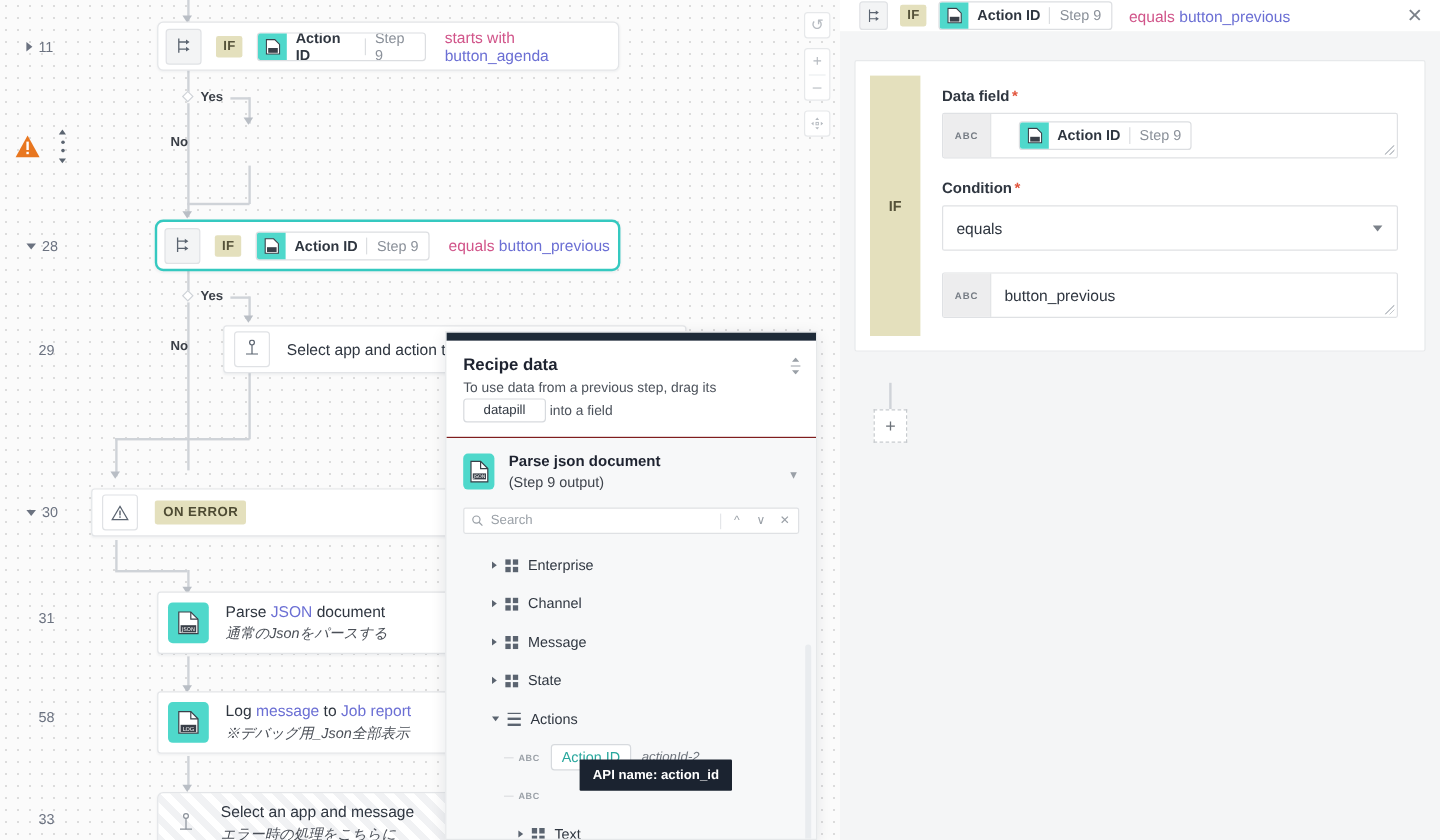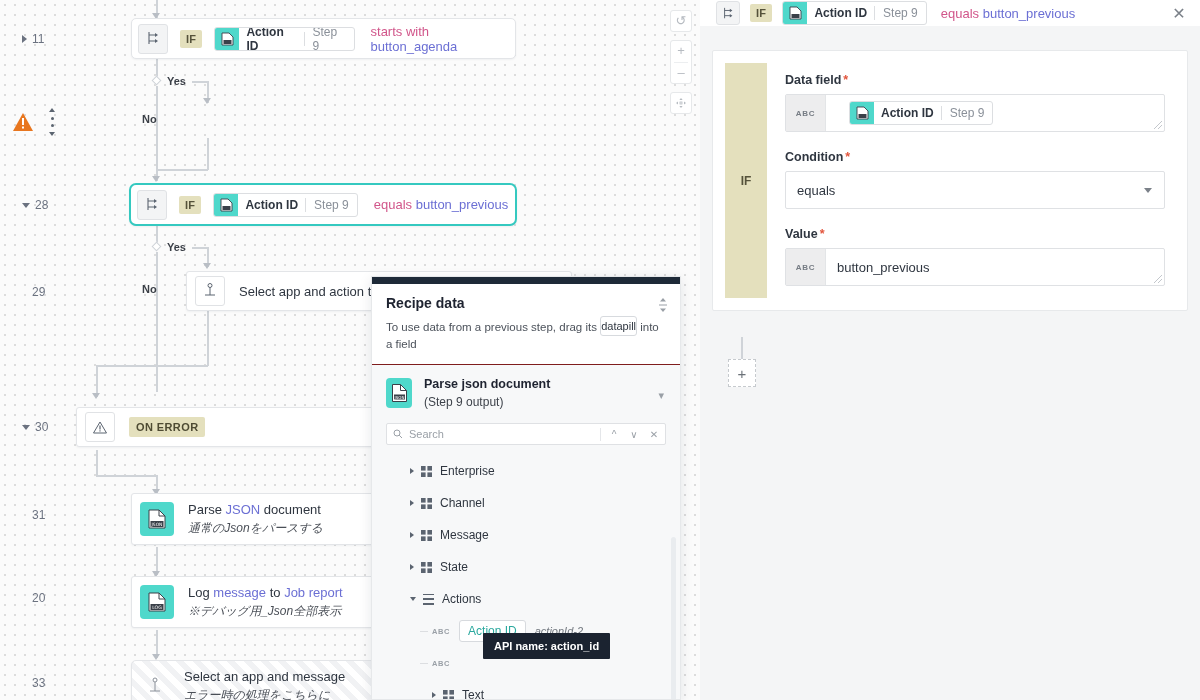--- a/index.html
+++ b/index.html
@@ -152,21 +152,21 @@
     box-shadow: 0 3px 12px rgba(20,30,50,.10);
     z-index: 20; overflow: hidden;
     display: flex; flex-direction: column;
   }
   #recipe-topbar { height: 7px; background: #1e2a38; flex: 0 0 7px; }
   #recipe-head { background: #ffffff; padding: 11px 14px 12px 14px; position: relative; border-bottom: 1px solid #7f1d1d; }
   #recipe-title { font-size: 14px; font-weight: bold; color: #1e2330; }
   #recipe-desc { margin-top: 5px; font-size: 11.5px; color: #4c525b; line-height: 16px; }
   .datapill-chip {
     display: inline-block; border: 1px solid #d7dade; border-radius: 3px;
-    padding: 1px 0; font-size: 11px; color: #2f3640; background: #fff;
+    padding: 1px 16px; font-size: 11px; color: #2f3640; background: #fff;
     vertical-align: 1px;
   }
   #resize-grip {
     position: absolute; right: 12px; top: 14px; width: 10px; height: 14px;
     display: flex; flex-direction: column; align-items: center; justify-content: space-between;
     color: #9aa0a7;
   }
   #recipe-src { display: flex; align-items: center; padding: 12px 14px 4px 14px; position: relative; }
   .src-ico { width: 26px; height: 30px; border-radius: 4px; background: #4fd8cb; display:flex; align-items:center; justify-content:center; flex:0 0 26px; }
   .src-txt { margin-left: 12px; }
@@ -320,21 +320,21 @@
     <div class="gutter-num" style="left:22px; top:420px;">
       <span class="chev down"></span>
       <span>30</span>
     </div>
     <div class="gutter-num" style="left:22px; top:508px;">
       <span class="chev right hidden-ch"></span>
       <span>31</span>
     </div>
     <div class="gutter-num" style="left:22px; top:591px;">
       <span class="chev right hidden-ch"></span>
-      <span>20</span>
+      <span>58</span>
     </div>
     <div class="gutter-num" style="left:22px; top:676px;">
       <span class="chev right hidden-ch"></span>
       <span>33</span>
     </div>
 
     <div class="conn v" style="left:156px; top:0; height:18px;"></div>
     <div class="arrow-dn" style="left:152px; top:13px;"></div>
 
     <div class="conn v" style="left:156px; top:58px; height:22px;"></div>
@@ -675,21 +675,20 @@
 
           <div class="fld">
             <div class="fld-label"><span>Condition</span><span class="req">*</span></div>
             <div class="fld-input">
               <div class="fld-content">equals</div>
               <span class="sel-caret"></span>
             </div>
           </div>
 
           <div class="fld">
-            <div class="fld-label"><span>Value</span><span class="req">*</span></div>
             <div class="fld-input">
               <div class="fld-prefix">ABC</div>
               <div class="fld-content">button_previous</div>
               <span class="grip-corner"></span>
             </div>
           </div>
 
         </div>
       </div>
 

